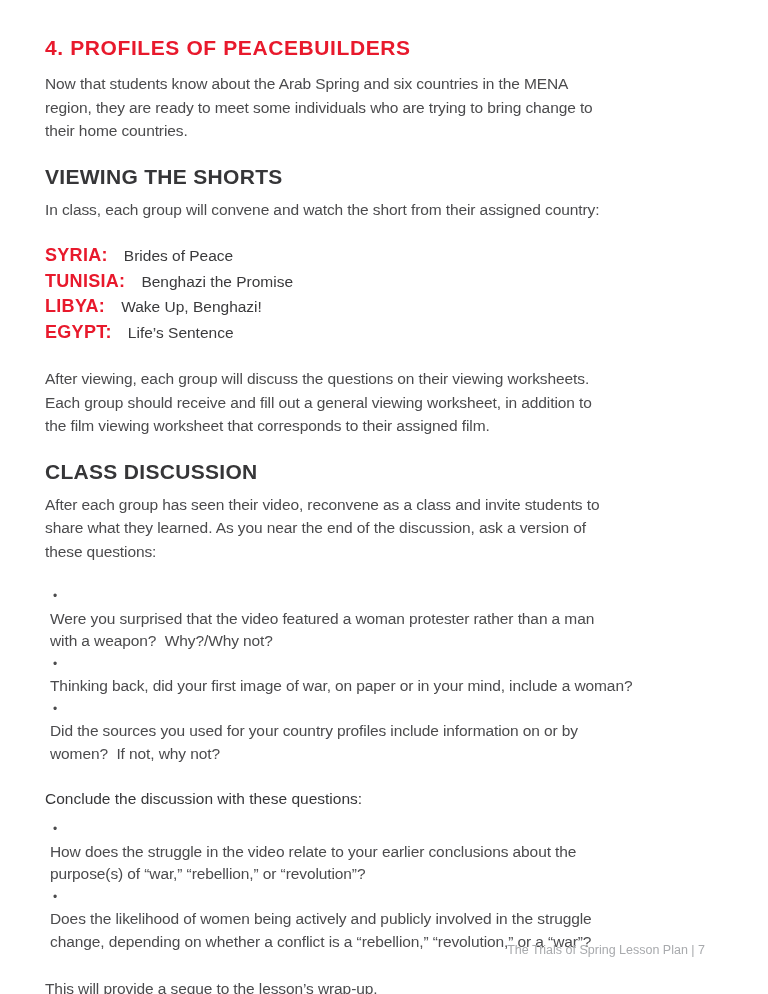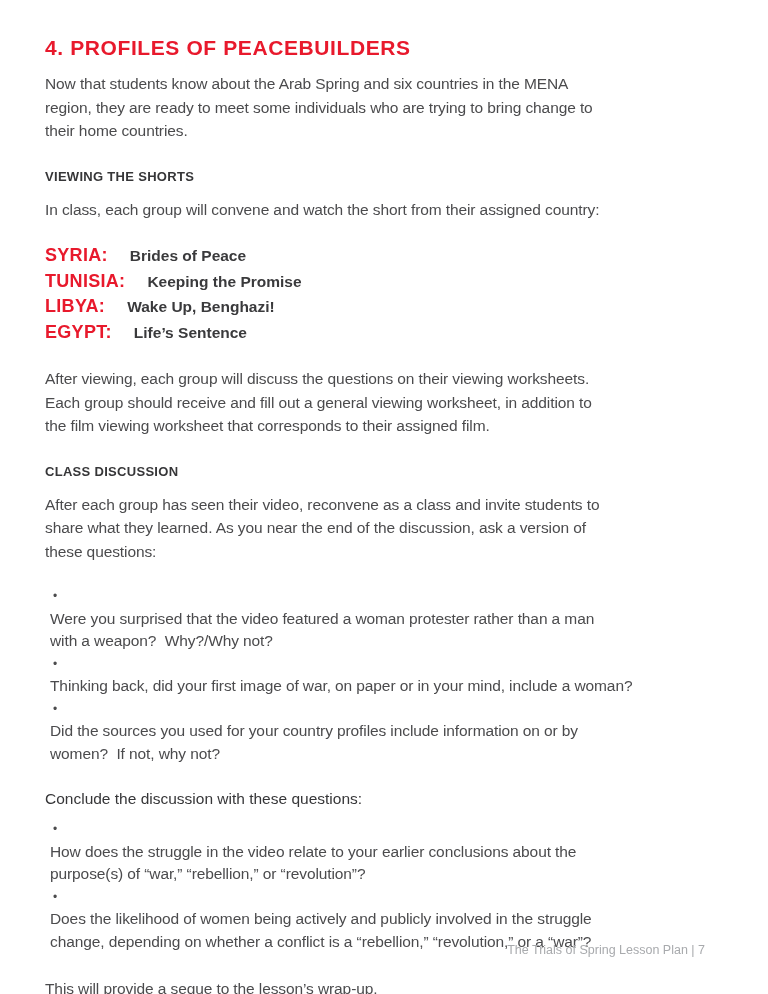--- a/index.html
+++ b/index.html
@@ -29,40 +29,40 @@
   .body-para{
     color:var(--body-text,#4b4b4d);
     font-size:15.5px;
     line-height:23.5px;
     letter-spacing:-0.1px;
     white-space:pre-line;
     margin-bottom:24px;
   }
   .section-heading{
     color:var(--heading-text,#363638);
-    font-size:13px;font-weight:700;
+    font-size:21px;font-weight:700;
     letter-spacing:0.3px;
     line-height:20px;
     margin-bottom:11px;
   }
   .lead-para{margin-bottom:22px;}
   .films{margin-bottom:22px;}
   .film-row{
     line-height:25.5px;
     white-space:nowrap;
   }
   .film-country{
     color:var(--accent-red,#e8192c);
     font-size:18px;font-weight:700;
     letter-spacing:0.3px;
   }
   .film-title{
     color:var(--film-title-text,#3a3a3c);
-    font-size:15.5px;font-weight:700;
-    margin-left:22px;
+    font-size:15.5px;font-weight:400;
+    margin-left:16px;
   }
   .bullets{margin-bottom:24px;}
   .bullet-item{
     display:flex;
     align-items:flex-start;
     flex-direction:column;
   }
   .bullet-dot{
     flex:0 0 auto;
     width:14px;
@@ -108,21 +108,21 @@
 their home countries.</p>
 
   <h2 class="section-heading">VIEWING THE SHORTS</h2>
   <p class="body-para lead-para">In class, each group will convene and watch the short from their assigned country:</p>
 
   <div class="films">
     <div class="film-row">
       <span class="film-country">SYRIA:</span><span class="film-title">Brides of Peace</span>
     </div>
     <div class="film-row">
-      <span class="film-country">TUNISIA:</span><span class="film-title">Keeping the Promise</span>
+      <span class="film-country">TUNISIA:</span><span class="film-title">Benghazi the Promise</span>
     </div>
     <div class="film-row">
       <span class="film-country">LIBYA:</span><span class="film-title">Wake Up, Benghazi!</span>
     </div>
     <div class="film-row">
       <span class="film-country">EGYPT:</span><span class="film-title">Life’s Sentence</span>
     </div>
   </div>
 
   <p class="body-para">After viewing, each group will discuss the questions on their viewing worksheets.

